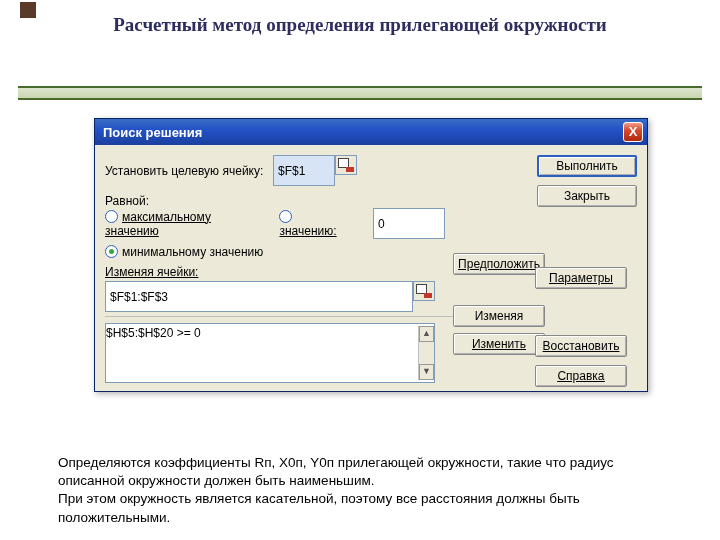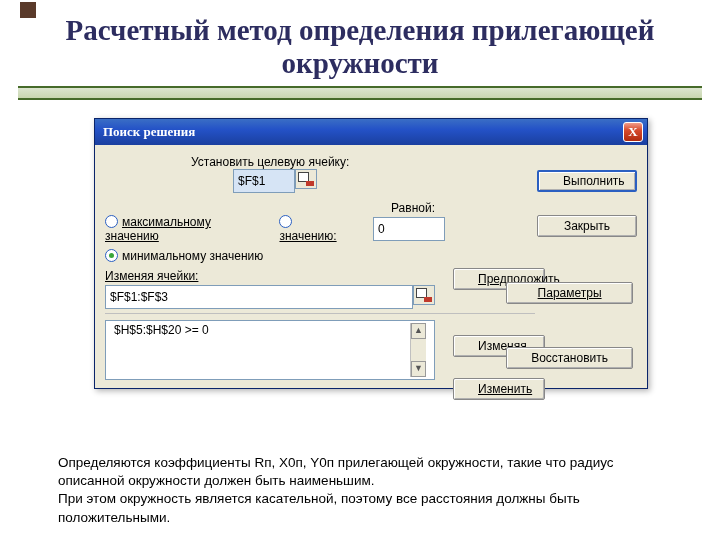--- a/index.html
+++ b/index.html
@@ -27,21 +27,21 @@
     border-bottom: 2px solid #466b2a;
   }
   .slide-accent {
     position: absolute;
     left: 2px; top: 2px;
     width: 16px; height: 16px;
     background: #5a3a2a;
   }
   .slide-title {
     font-family: "Times New Roman", serif;
-    font-size: 29px;
+    font-size: 19px;
     color: #2d2d60;
     text-align: center;
     padding: 14px 40px 8px 40px;
     line-height: 1.15;
   }
   .dialog {
     position: absolute;
     left: 76px; top: 118px;
     width: 554px;
     background: #ece9d8;
@@ -51,42 +51,41 @@
   .titlebar {
     height: 26px;
     background: linear-gradient(#3a6ec5, #2452c7 40%, #1a3f9f);
     color: #fff;
     font-weight: bold;
     font-size: 13px;
     display: flex;
     align-items: center;
     padding: 0 4px 0 8px;
     justify-content: space-between;
-    font-family: Liberation Serif, serif;
   }
   .close-btn {
     width: 20px; height: 20px;
     background: linear-gradient(#f29c8a, #d74a2c 40%, #b02a0e);
     border: 1px solid #fff;
     border-radius: 3px;
     color: #fff;
     font-weight: bold;
     font-size: 13px;
     text-align: center;
     line-height: 17px;
     cursor: pointer;
   }
   .body { padding: 10px 10px 8px 10px; position: relative; }
-  .row { display: flex; align-items: center; margin-bottom: 6px; flex-wrap: wrap; flex-direction: column; }
+  .row { display: flex; align-items: center; margin-bottom: 6px; flex-wrap: wrap; }
   .lbl { color: #000; }
   .u { text-decoration: underline; }
   .txt {
     background: #fff;
     border: 1px solid #7f9db9;
-    height: 24px;
+    height: 31px;
     padding: 1px 4px;
     font-family: inherit;
     font-size: 12px;
   }
   .ref-btn {
     width: 22px; height: 20px;
     border: 1px solid #7f9db9;
     background: #ece9d8;
     margin-left: 0;
     position: relative;
@@ -108,22 +107,21 @@
   .btn {
     min-width: 92px;
     height: 22px;
     background: #ece9d8;
     border: 1px solid #888;
     border-radius: 2px;
     box-shadow: inset 1px 1px 0 #fff, inset -1px -1px 0 #b0b0b0;
     font-family: inherit;
     font-size: 12px;
     cursor: pointer;
-    padding: 0 24px;
-    margin-top: 15px;
+    padding: 0 4px;
   }
   .btn.default { border: 2px solid #2b5fc1; }
   .right-col {
     position: absolute;
     right: 10px; top: 10px;
     width: 100px;
     display: flex; flex-direction: column; gap: 8px;
   }
   .radio {
     width: 13px; height: 13px;
@@ -148,21 +146,21 @@
   .mid-col {
     position: absolute;
     left: 358px; top: 108px;
     width: 92px;
     display: flex; flex-direction: column; gap: 6px;
   }
   .listbox {
     width: 330px; height: 60px;
     background: #fff;
     border: 1px solid #7f9db9;
-    padding: 2px 8px;
+    padding: 2px 0;
     display:flex;
   }
   .listbox .item { flex:1; }
   .scroll {
     width: 16px;
     background: #ece9d8;
     border-left: 1px solid #c0c0c0;
     display:flex; flex-direction:column; justify-content:space-between;
   }
   .scroll .arr {
@@ -175,21 +173,21 @@
   .footer-text {
     position: absolute;
     left: 58px; top: 454px;
     width: 610px;
     font-family: Arial, sans-serif;
     font-size: 13.5px;
     color: #000;
     line-height: 1.35;
   }
   .hr { border-top: 1px solid #bfbfbf; margin: 4px 0 6px 0; width: 430px;}
-  .gap-right2 { position:absolute; right:14px; top: 122px; display:flex; flex-direction:column; gap:28px;}
+  .gap-right2 { position:absolute; right:20px; top: 122px; display:flex; flex-direction:column; gap:46px;text-decoration:underline;}
 </style>
 </head>
 <body>
 
 <div class="slide-frame">
   <div class="slide-accent"></div>
   <h1 class="slide-title">Расчетный метод определения прилегающей окружности</h1>
   <div class="slide-stripe"></div>
 
   <div class="dialog">
@@ -250,20 +248,21 @@
         <button class="btn"><span class="u">Предположить</span></button>
         <div style="height:18px"></div>
         <button class="btn"><span>Изменяя</span></button>
         <button class="btn"><span class="u">Изменить</span></button>
       </div>
 
       <div class="gap-right2">
         <button class="btn"><span class="u">Параметры</span></button>
         <div style="display:flex;flex-direction:column;gap:8px">
           <button class="btn"><span>Восстановить</span></button>
+          <button class="btn"><span class="u">Справка</span></button>
         </div>
       </div>
 
     </div>
   </div>
 </div>
 
 <div class="footer-text">
   <div>Определяются коэффициенты Rп, X0п, Y0п прилегающей окружности, такие что радиус описанной окружности должен быть наименьшим.</div>
   <div>При этом окружность является касательной, поэтому все расстояния должны быть положительными.</div>

